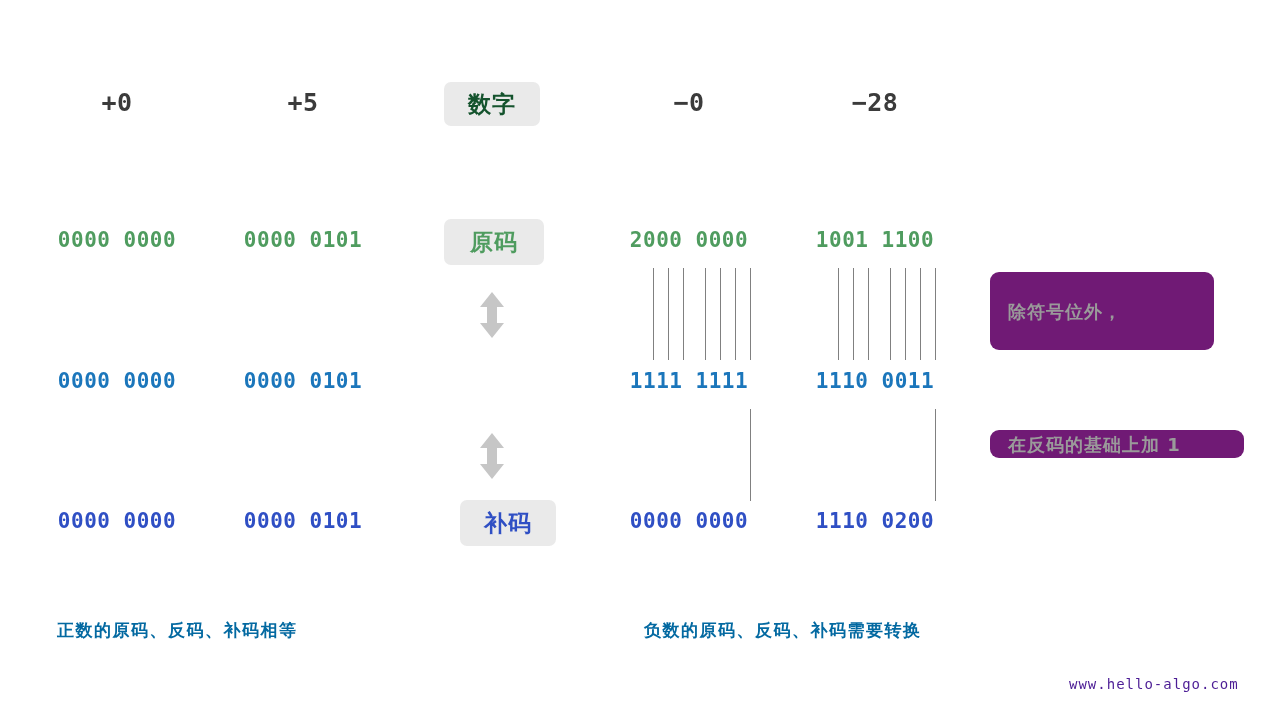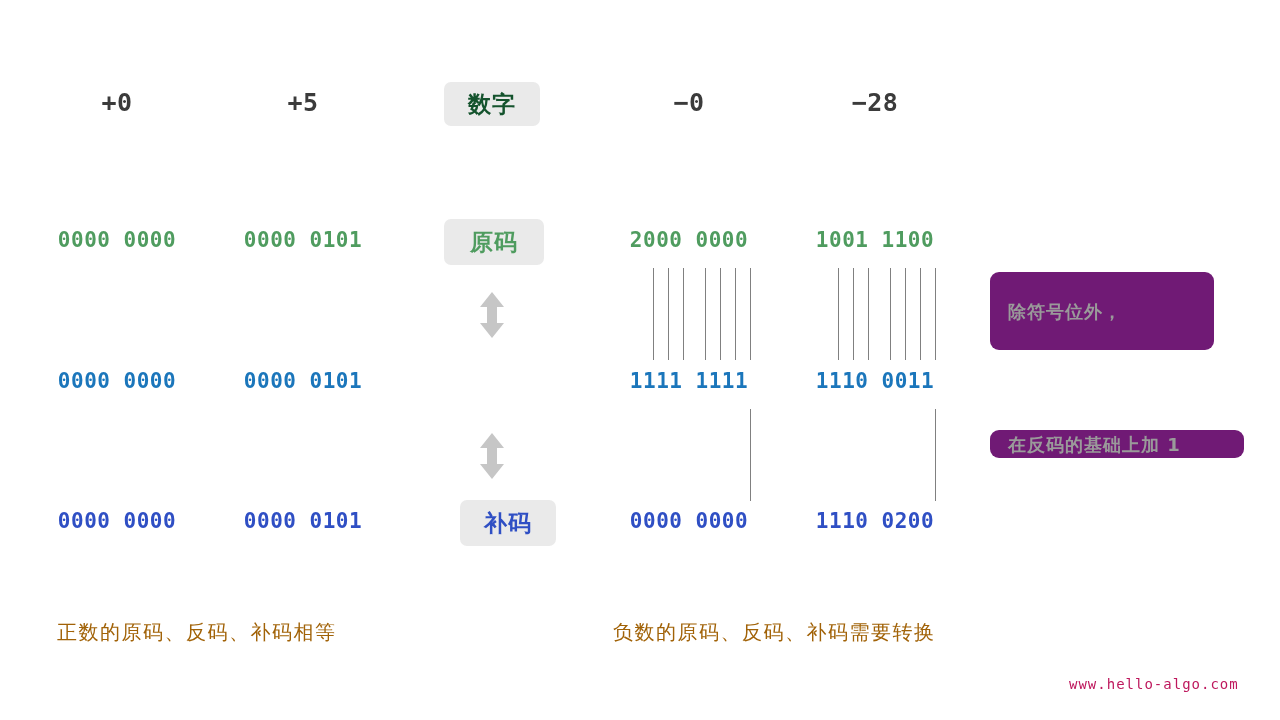--- a/index.html
+++ b/index.html
@@ -72,31 +72,31 @@
     flex-direction: column;
     justify-content: center;
     padding: 4px 18px;
     box-sizing: border-box;
     font-family: "DejaVu Sans", "Liberation Sans", sans-serif;
     gap: 41px;
   }
 
   
   .caption {
-    color: #a16207;
-    font-size: 20px;
-    font-weight: normal;
+    color: #0369a1;
+    font-size: 17px;
+    font-weight: bold;
     letter-spacing: 1.5px;
     white-space: nowrap;
     font-family: "DejaVu Sans", "Liberation Sans", sans-serif;
   }
 
   
   .watermark {
-    color: #be185d;
+    color: #4c1d95;
     font-size: 14px;
     letter-spacing: 1px;
     font-family: "DejaVu Sans Mono", "Liberation Mono", monospace;
     white-space: nowrap;
   }
 
   
   .vline {
     background: #808080;
     width: 1px;
@@ -172,17 +172,17 @@
 
   <div class="bits c-indigo abs" style="left:42px; top:509px; width:150px;">0000 0000</div>
   <div class="bits c-indigo abs" style="left:228px; top:509px; width:150px;">0000 0101</div>
 
   <div class="badge abs c-indigo" style="left:444px; top:500px; width:96px; height:46px;margin-left:16px;">补码</div>
 
   <div class="bits c-indigo abs" style="left:614px; top:509px; width:150px;">0000 0000</div>
   <div class="bits c-indigo abs" style="left:800px; top:509px; width:150px;">1110 0200</div>
 
   <div class="caption abs" style="left:57px; top:619px;">正数的原码、反码、补码相等</div>
-  <div class="caption abs" style="left:613px; top:619px;text-align:center;">负数的原码、反码、补码需要转换</div>
+  <div class="caption abs" style="left:644px; top:619px;text-align:center;">负数的原码、反码、补码需要转换</div>
 
   <div class="watermark abs" style="left:1069px; top:676px;">www.hello-algo.com</div>
 
 </div>
 
 </body></html>

